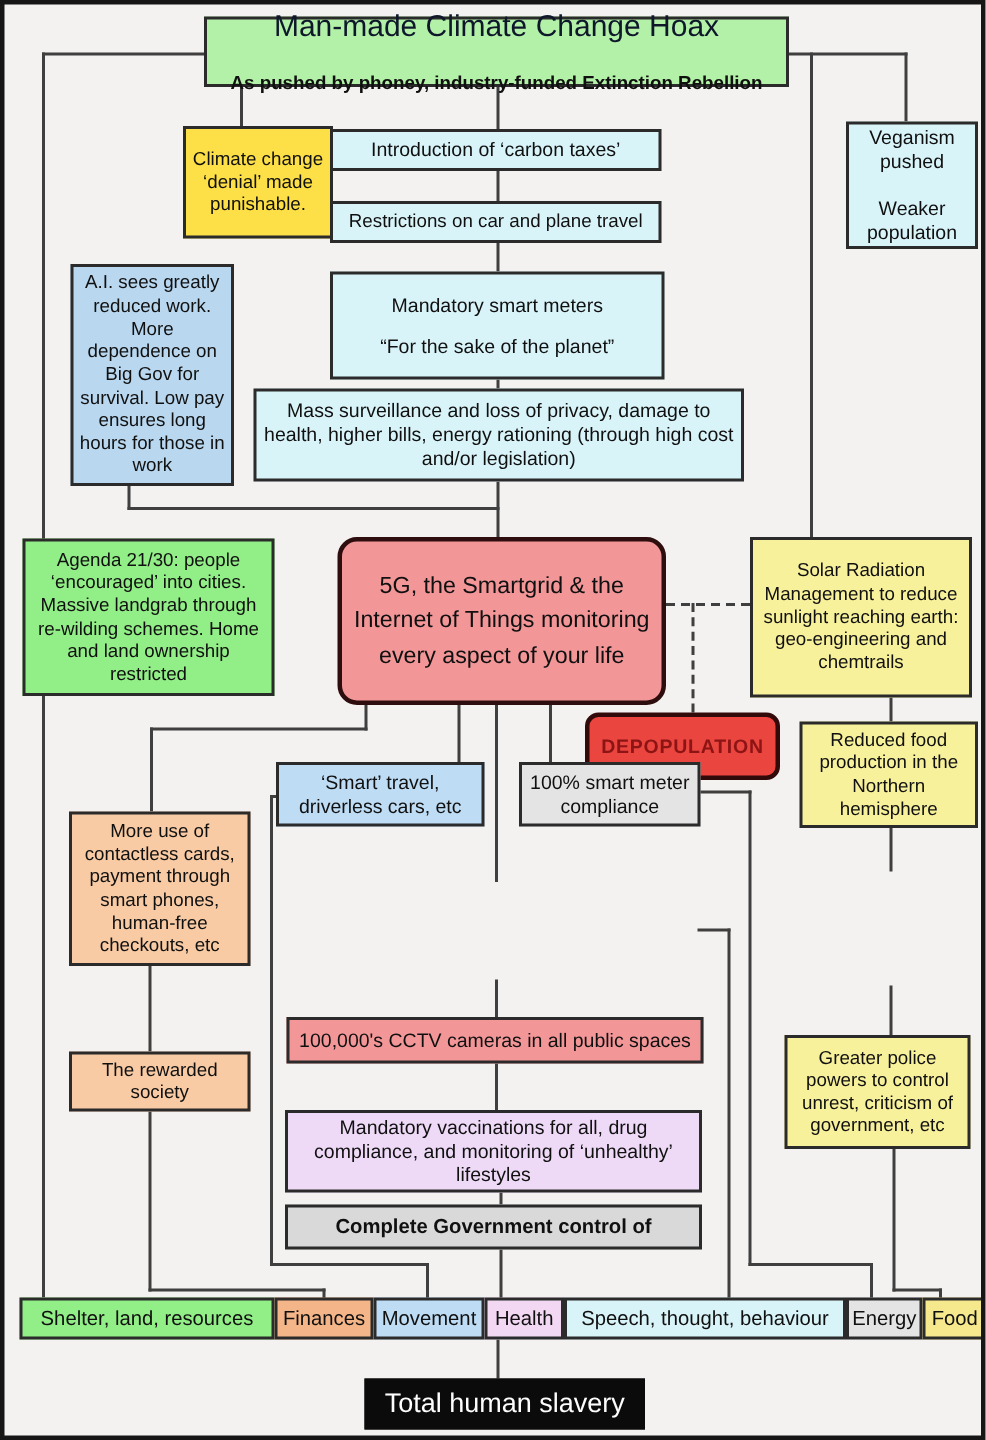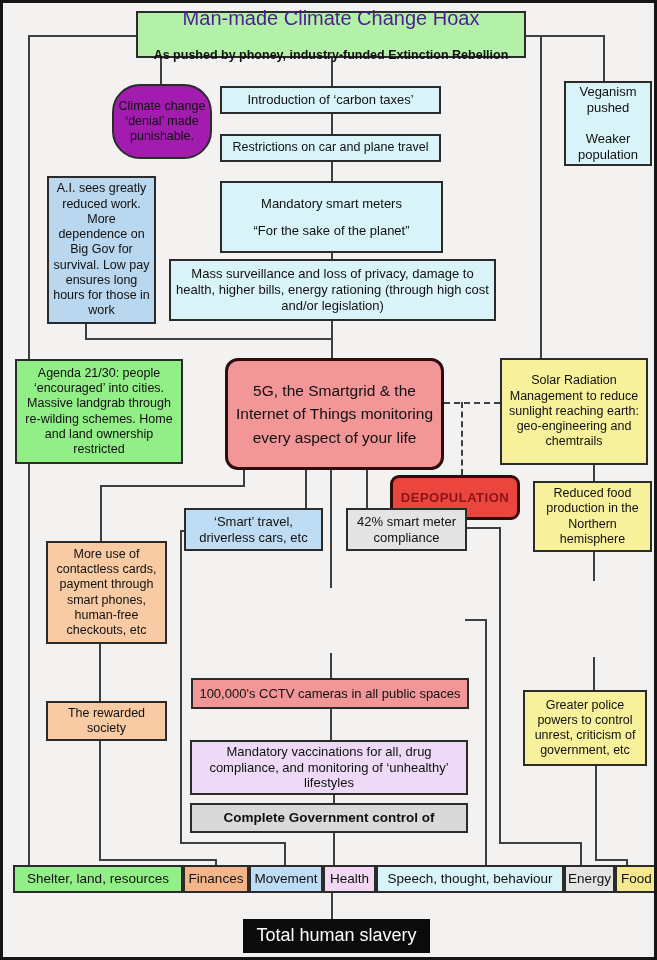--- a/index.html
+++ b/index.html
@@ -18,21 +18,21 @@
     border:2px solid #2b2b2b;
     display:flex;align-items:center;justify-content:center;
     text-align:center;white-space:pre-line;
     font-size:12.5px;line-height:1.22;color:#101010;
     padding:2px 3px;z-index:2;
   }
   .one-line{white-space:nowrap;}
   .line{position:absolute;background:#3f3f3f;z-index:1;}
   .dash-h{position:absolute;border-top:2px dashed #3f3f3f;z-index:1;}
   .dash-v{position:absolute;border-left:2px dashed #3f3f3f;z-index:1;}
-  .title-box .t1{font-size:20px;line-height:1.2;color:#4c1d95;}
+  .title-box .t1{font-size:20px;line-height:1.2;color:#0f172a;}
   .title-box .t2{font-size:12.5px;font-weight:bold;margin-top:3px;}
   .fiveg{border-radius:13px;border:3px solid #2d0d0d;font-size:15.5px;line-height:1.5;}
   .depop{border-radius:9px;border:3px solid #320a0a;color:#8c1414;font-weight:bold;font-size:13px;letter-spacing:.5px;}
   .meters{line-height:2.1;font-size:13px;}
   .mass{font-size:13px;}
   .social{font-size:13.5px;line-height:1.45;}
   .vacc{font-size:13px;}
   .bigrow{font-size:13.5px;}
   .bold{font-weight:bold;}
   .slavery{background:#0b0b0b;color:#fdfdfd;font-size:18px;border:2px solid #0b0b0b;}
@@ -89,37 +89,37 @@
   <div class="line" style="left:592px;top:856px;width:33px;height:2px"></div>
   <div class="line" style="left:623px;top:856px;width:2px;height:8px"></div>
 
   <div class="node title-box" style="left: 133px; top: 8px; width: 390px; height: 47px; background-color: rgb(178, 241, 167);">
     <div>
       <div class="t1">Man-made Climate Change Hoax</div>
       <div class="t2">As pushed by phoney, industry-funded Extinction Rebellion</div>
     </div>
   </div>
 
-  <div class="node" style="left: 109px; top: 81px; width: 100px; height: 75px; background-color: #a21caf; border-radius: 28px;">Climate change ‘denial’ made punishable.</div>
+  <div class="node" style="left: 119px; top: 81px; width: 100px; height: 75px; background-color: #fde047;">Climate change ‘denial’ made punishable.</div>
   <div class="node one-line" style="left: 217px; top: 83px; width: 221px; height: 28px; font-size: 13px; background-color: rgb(217, 244, 249);">Introduction of ‘carbon taxes’</div>
   <div class="node one-line" style="left: 217px; top: 131px; width: 221px; height: 28px; font-size: 12.5px; background-color: rgb(217, 244, 249);">Restrictions on car and plane travel</div>
   <div class="node" style="left: 561px; top: 78px; width: 88px; height: 85px; font-size: 13px; background-color: rgb(217, 244, 249);">Veganism pushed
 
 Weaker population</div>
   <div class="node" style="left: 44px; top: 173px; width: 109px; height: 148px; background-color: rgb(185, 215, 239);">A.I. sees greatly reduced work. More dependence on Big Gov for survival. Low pay ensures long hours for those in work</div>
   <div class="node meters" style="left: 217px; top: 178px; width: 223px; height: 72px; background-color: rgb(217, 244, 249);">Mandatory smart meters
 “For the sake of the planet”</div>
   <div class="node mass" style="left: 166px; top: 256px; width: 327px; height: 62px; background-color: rgb(217, 244, 249);">Mass surveillance and loss of privacy, damage to health, higher bills, energy rationing (through high cost and/or legislation)</div>
   <div class="node" style="left: 12px; top: 356px; width: 168px; height: 105px; background-color: rgb(146, 238, 134);">Agenda 21/30: people ‘encouraged’ into cities. Massive landgrab through re-wilding schemes. Home and land ownership restricted</div>
   <div class="node fiveg" style="left: 222px; top: 355px; width: 219px; height: 112px; background-color: rgb(242, 150, 152);">5G, the Smartgrid &amp; the Internet of Things monitoring every aspect of your life</div>
   <div class="node" style="left: 497px; top: 355px; width: 148px; height: 107px; background-color: rgb(248, 241, 156);">Solar Radiation Management to reduce sunlight reaching earth: geo-engineering and chemtrails</div>
   <div class="node depop one-line" style="left: 387px; top: 472px; width: 130px; height: 45px; background-color: rgb(234, 69, 62);">DEPOPULATION</div>
   <div class="node" style="left: 530px; top: 478px; width: 119px; height: 71px; background-color: rgb(248, 241, 156);">Reduced food production in the Northern hemisphere</div>
   <div class="node" style="left: 181px; top: 505px; width: 139px; height: 43px; font-size: 13px; background-color: rgb(190, 220, 244);">‘Smart’ travel, driverless cars, etc</div>
-  <div class="node" style="left: 343px; top: 505px; width: 121px; height: 43px; font-size: 13px; background-color: rgb(228, 228, 228);">42% smart meter compliance</div>
+  <div class="node" style="left: 343px; top: 505px; width: 121px; height: 43px; font-size: 13px; background-color: rgb(228, 228, 228);">100% smart meter compliance</div>
   <div class="node" style="left: 43px; top: 538px; width: 121px; height: 103px; background-color: rgb(248, 203, 164);">More use of contactless cards, payment through smart phones, human-free checkouts, etc</div>
   <div class="node one-line" style="left: 188px; top: 675px; width: 278px; height: 31px; font-size: 13px; background-color: rgb(242, 150, 152);">100,000's CCTV cameras in all public spaces</div>
   <div class="node" style="left: 43px; top: 698px; width: 121px; height: 40px; background-color: rgb(248, 203, 164);">The rewarded society</div>
   <div class="node" style="left: 520px; top: 687px; width: 124px; height: 76px; background-color: rgb(248, 241, 156);">Greater police powers to control unrest, criticism of government, etc</div>
   <div class="node vacc" style="left: 187px; top: 737px; width: 278px; height: 55px; background-color: rgb(238, 218, 247);">Mandatory vaccinations for all, drug compliance, and monitoring of ‘unhealthy’ lifestyles</div>
   <div class="node one-line bold" style="left: 187px; top: 800px; width: 278px; height: 30px; font-size: 13.5px; background-color: rgb(217, 217, 217);">Complete Government control of</div>
 
   <div class="node bigrow one-line" style="left: 10px; top: 862px; width: 170px; height: 28px; background-color: rgb(146, 238, 134);">Shelter, land, resources</div>
   <div class="node bigrow one-line" style="left: 180px; top: 862px; width: 66px; height: 28px; background-color: rgb(244, 181, 136);">Finances</div>
   <div class="node bigrow one-line" style="left: 246px; top: 862px; width: 74px; height: 28px; background-color: rgb(190, 220, 244);">Movement</div>

